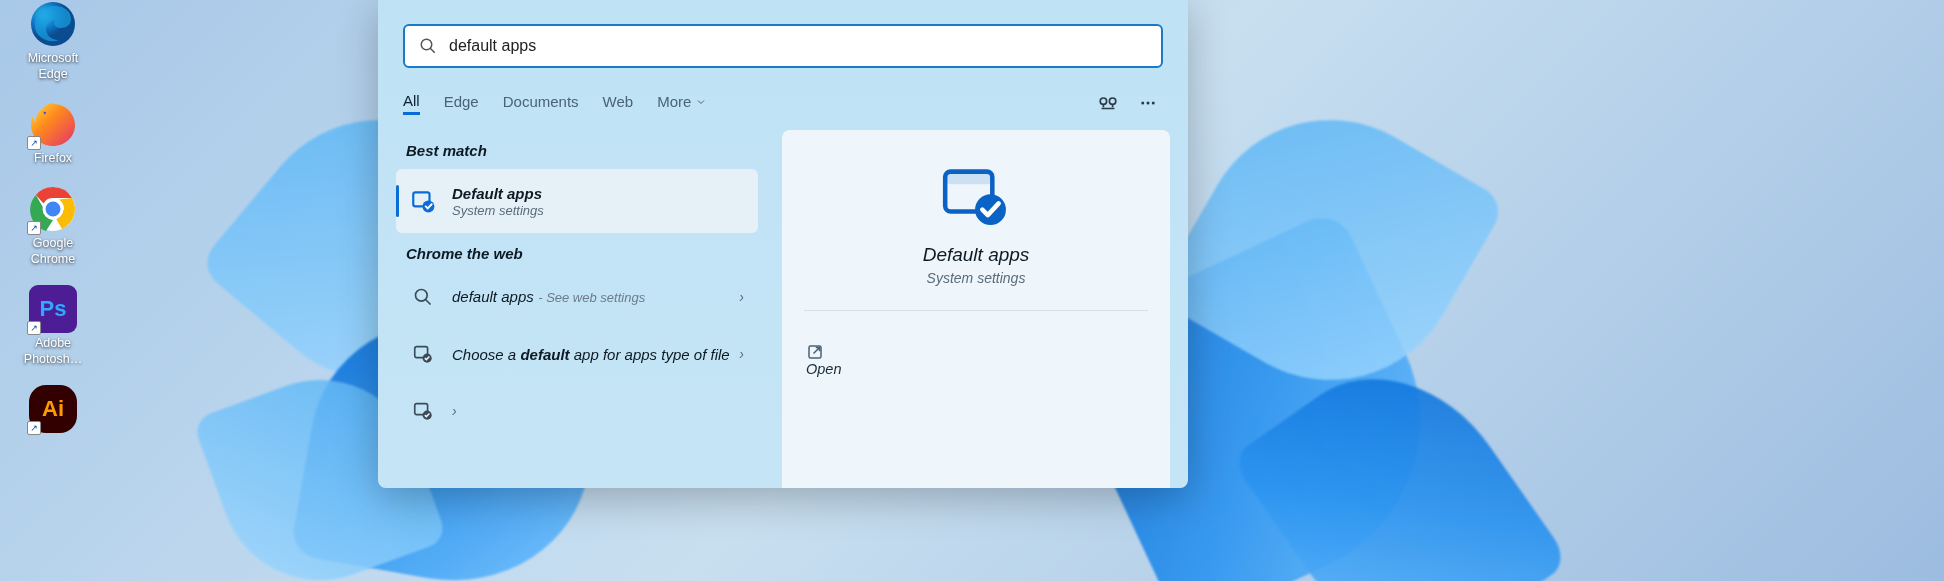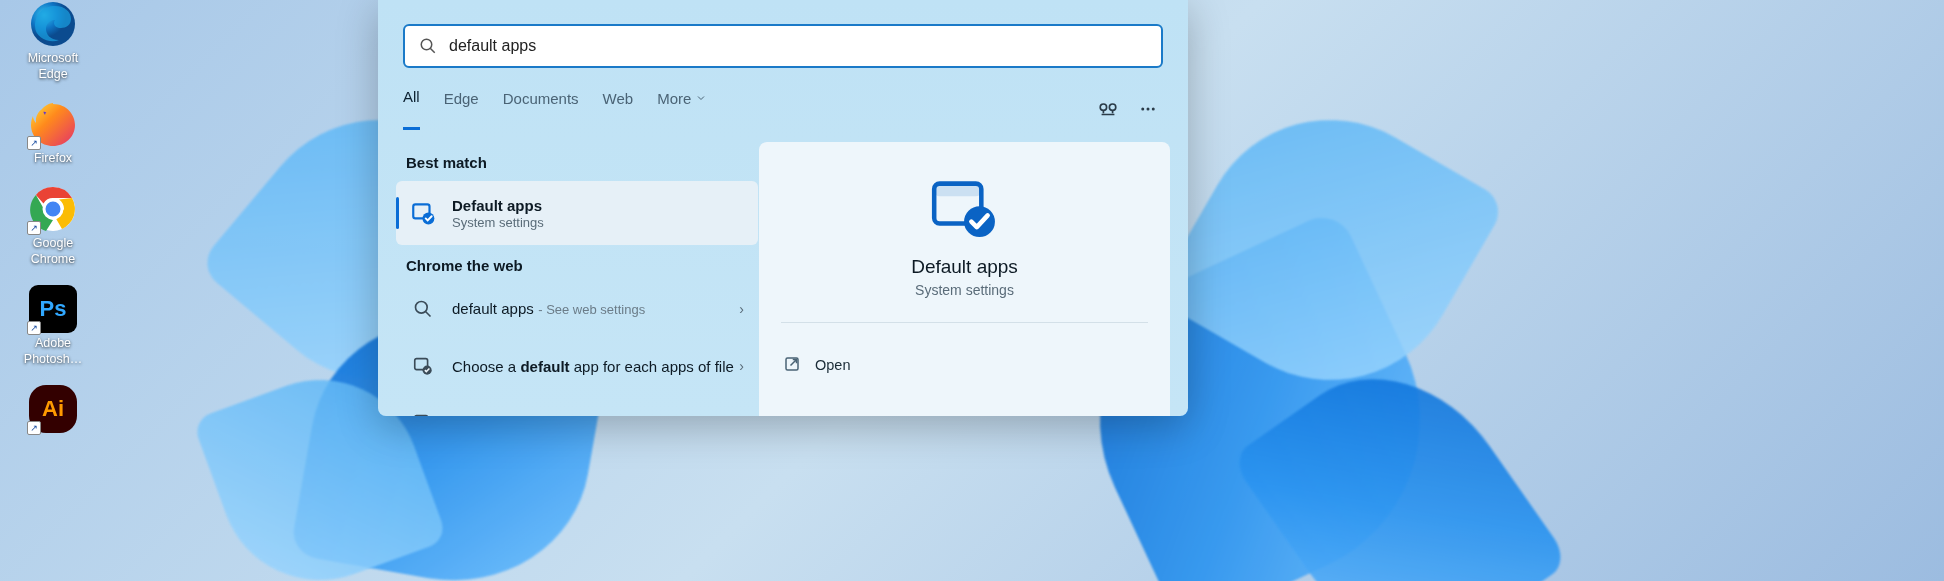--- a/index.html
+++ b/index.html
@@ -68,21 +68,21 @@
   border-radius: 2px;
   display:flex;align-items:center;justify-content:center;
   font-size:9px;color:#1a4da0;
 }
 
 .search-flyout {
   position: absolute;
   left: 378px;
   top: 0;
   width: 810px;
-  height: 416px;
+  height: 488px;
   background: linear-gradient(#bfe2f5, #c5e5f6);
   border-radius: 0 0 8px 8px;
   z-index: 5;
   box-shadow: 0 10px 40px rgba(0,0,0,.25);
   overflow: hidden;
 }
 .search-bar {
   margin: 24px 25px 0 25px;
   height: 44px;
   background: #fff;
@@ -103,28 +103,28 @@
 }
 .tabs-row {
   display: flex;
   align-items: center;
   margin: 20px 25px 0 25px;
 }
 .tab {
   font-size: 15px;
   color: #4a6375;
   margin-right: 24px;
-  padding-bottom: 22px;
+  padding-bottom: 3px;
   cursor: pointer;
   display:flex;align-items:center;gap:4px;
 }
 .tab.active { color: #0b2030; border-bottom: 3px solid #0a6dd6; font-weight: 500;}
 .tabs-spacer { flex: 1; }
 .tabs-row .tool { width: 30px; height: 30px; display:flex; align-items:center; justify-content:center; cursor:pointer; margin-left:10px; color:#2a3b48;}
-.results { display: flex; margin: 12px 18px 0 18px; gap: 1px; height: 430px;}
+.results { display: flex; margin: 12px 18px 0 18px; gap: 24px; height: 430px; font-style: italic;}
 .left-col { width: 362px; }
 .right-col { flex: 1; background: #eef6fb; border-radius: 8px; padding: 28px 18px 0 18px;}
 .section-title {
   font-size: 15px;
   font-weight: 600;
   color: #0d1a24;
   margin: 12px 10px 10px 10px;
 }
 .result-row {
   display: flex;
@@ -153,26 +153,26 @@
 .result-row.compact .rtitle { display:inline; }
 b.hi { font-weight:600; color:#0d1a24;}
 .preview-icon {
   width: 74px; height: 58px;
   margin: 10px auto 18px auto;
   position: relative;
 }
 .preview-title { font-size: 19px; text-align:center; color:#0d1a24; font-weight:400;}
 .preview-sub { font-size: 14px; text-align:center; color:#5a6c79; margin-top:4px;}
 .divider { height:1px; background:#d3e0e8; margin:24px 4px;}
-.action-row { display:flex; align-items:flex-end; padding:8px 6px; cursor:pointer;}
+.action-row { display:flex; align-items:flex-start; padding:8px 6px; cursor:pointer;flex-direction:column;}
 .action-row svg { width:18px;height:18px; stroke:#4a6375; fill:none; stroke-width:2; margin-right:14px;}
 .action-row span { font-size:14.5px; color:#1a2b36;}
 
 .edge-svg,.firefox-svg,.chrome-svg,.ps-tile,.ai-tile{width:48px;height:48px;}
-.ps-tile{background:#000000;border-radius:9px;display:flex;align-items:center;justify-content:center;color:#31a8ff;font-weight:700;font-size:22px;font-family:Arial;}
+.ps-tile{background:#4c1d95;border-radius:9px;display:flex;align-items:center;justify-content:center;color:#31a8ff;font-weight:700;font-size:22px;font-family:Arial;}
 .ai-tile{background:#330000;border-radius:17px;display:flex;align-items:center;justify-content:center;color:#ff9a00;font-weight:700;font-size:22px;font-family:Arial;}
 </style>
 </head>
 <body>
 
 <div class="wallpaper-bloom">
   <div class="bloom-petal light" style="left:50px;top:120px;width:260px;height:260px;transform:rotate(40deg);"></div>
   <div class="bloom-petal" style="left:110px;top:320px;width:280px;height:260px;transform:rotate(10deg);"></div>
   <div class="bloom-petal light" style="left:20px;top:380px;width:200px;height:200px;transform:rotate(70deg);"></div>
   <div class="bloom-petal" style="left:900px;top:260px;width:320px;height:320px;transform:rotate(-25deg);"></div>
@@ -323,21 +323,21 @@
 
       <div class="result-row">
         <div class="ricon">
           <svg viewBox="0 0 24 24" width="22" height="22">
               <rect x="3" y="4" width="14" height="12" rx="2" fill="none" stroke="#3a4b58" stroke-width="1.8"></rect>
               <circle cx="16.5" cy="16.5" r="5" fill="#3a4b58"></circle>
               <path d="M14 16.5l1.6 1.6 3.4-3.4" stroke="#eef6fb" stroke-width="1.6" fill="none"></path>
             </svg>
         </div>
         <div class="rtext">
-          <div class="rtitle"><span>Choose a </span><b class="hi">default</b><span> app for each apps of file</span></div>
+          <div class="rtitle"><span>Choose a </span><b class="hi">default</b><span> app for apps type of file</span></div>
         </div>
         <div class="chev">›</div>
       </div>
       <div class="result-row compact">
         <div class="ricon">
           <svg viewBox="0 0 24 24" width="22" height="22">
               <rect x="3" y="4" width="14" height="12" rx="2" fill="none" stroke="#3a4b58" stroke-width="1.8"></rect>
               <circle cx="16.5" cy="16.5" r="5" fill="#3a4b58"></circle>
               <path d="M14 16.5l1.6 1.6 3.4-3.4" stroke="#eef6fb" stroke-width="1.6" fill="none"></path>
             </svg>

